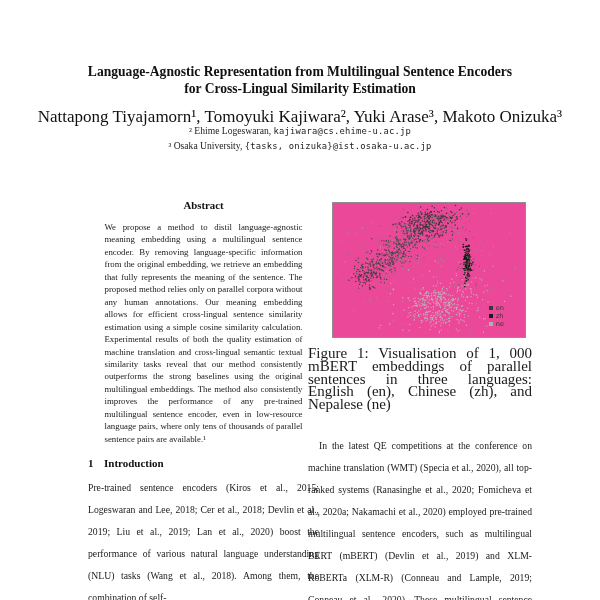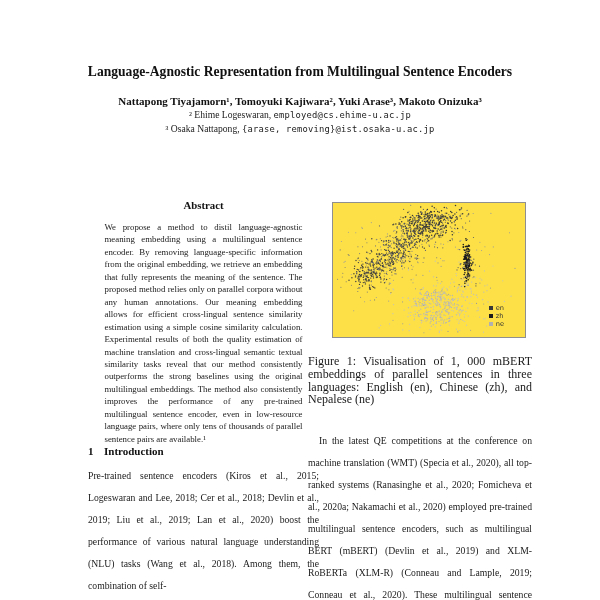--- a/index.html
+++ b/index.html
@@ -12,85 +12,86 @@
     color: #1a1a1a;
     font-family: "Liberation Serif", serif;
   }
   
   .header { position: absolute; left: 0; top: 64px; width: 600px; text-align: center; }
   .title-line {
     font-size: 13.6px; font-weight: bold; line-height: 16.5px; color: #111;
   }
   .authors {
     margin-top: 13px;
-    font-size: 11px; font-weight: bold; line-height: 14px; color: #111;
+    font-size: 17px; font-weight: normal; line-height: 14px; color: #111;
   }
   .affil-line { font-size: 9.6px; line-height: 14.6px; color: #1a1a1a; }
   .affil-email {
     font-family: "DejaVu Sans Mono", "Liberation Mono", monospace;
     font-size: 8.8px; letter-spacing: 0.2px;
   }
   
   .col-left  { position: absolute; left: 88px;  top: 199px; width: 231px; }
   .col-right { position: absolute; left: 308px; top: 202px; width: 224px; }
   .abstract-heading {
     text-align: center; font-size: 10.8px; font-weight: bold; color: #111;
   }
   .abstract-body {
-    margin: 10px auto 0 auto; width: 198px;
+    margin: 10px auto 12px auto; width: 198px;
     font-size: 8.8px; line-height: 12.45px;
     text-align: justify; text-justify: inter-word;
   }
   .section-heading {
     font-size: 11px; font-weight: bold; color: #111;
   }
   .section-heading .sec-num { display: inline-block; width: 16px; }
   .body-par {
     margin-top: 8px;
     font-size: 9.7px; line-height: 22px;
     text-align: justify; text-justify: inter-word;
   }
   .body-par.indent { text-indent: 11px; }
   
   .figure-box {
     position: relative;
     margin-left: 24px;
     width: 192px; height: 134px;
     border: 1px solid #8f8f8f;
-    background: #fde047;
+    background: #ec4899;
   }
   .figure-box svg { display: block; width: 100%; height: 100%; }
   .fig-legend {
     position: absolute; right: 21px; bottom: 9px;
     font-family: "DejaVu Sans", sans-serif; font-size: 6.6px; color: #333;
   }
   .legend-row { display: flex; align-items: center; line-height: 8px; }
   .legend-swatch { width: 4px; height: 4px; display: inline-block; margin-right: 3px; }
   .fig-caption {
-    margin-top: 17px;
-    font-size: 12px; line-height: 12.8px;
+    margin-top: 9px;
+    font-size: 15px; line-height: 12.8px;
     text-align: justify; text-justify: inter-word;
   }
   .fig-gap { height: 16px; }
 </style>
 </head>
 <body>
 
 <div class="page">
 
   <div class="header">
     <div class="title-line">Language-Agnostic Representation from Multilingual Sentence Encoders</div>
+    <div class="title-line">for Cross-Lingual Similarity Estimation</div>
     <div class="authors">Nattapong Tiyajamorn¹, Tomoyuki Kajiwara², Yuki Arase³, Makoto Onizuka³</div>
     <div class="affil-line">
       <span>² Ehime Logeswaran,</span>
-      <span class="affil-email">employed@cs.ehime-u.ac.jp</span>
+      <span class="affil-email">kajiwara@cs.ehime-u.ac.jp</span>
     </div>
     <div class="affil-line">
-      <span>³ Osaka Nattapong,</span>
-      <span class="affil-email">{arase, removing}@ist.osaka-u.ac.jp</span>
+      <span>³ Osaka University,</span>
+      <span class="affil-email">{tasks, onizuka}@ist.osaka-u.ac.jp</span>
     </div>
   </div>
 
   <div class="col-left">
     <div class="abstract-heading">Abstract</div>
     <div class="abstract-body">We propose a method to distil language-agnostic meaning embedding using a multilingual sentence encoder. By removing language-specific information from the original embedding, we retrieve an embedding that fully represents the meaning of the sentence. The proposed method relies only on parallel corpora without any human annotations. Our meaning embedding allows for efficient cross-lingual sentence similarity estimation using a simple cosine similarity calculation. Experimental results of both the quality estimation of machine translation and cross-lingual semantic textual similarity tasks reveal that our method consistently outperforms the strong baselines using the original multilingual embeddings. The method also consistently improves the performance of any pre-trained multilingual sentence encoder, even in low-resource language pairs, where only tens of thousands of parallel sentence pairs are available.¹</div>
     <div class="section-heading">
       <span class="sec-num">1</span><span>Introduction</span>
     </div>
     <div class="body-par">Pre-trained sentence encoders (Kiros et al., 2015; Logeswaran and Lee, 2018; Cer et al., 2018; Devlin et al., 2019; Liu et al., 2019; Lan et al., 2020) boost the performance of various natural language understanding (NLU) tasks (Wang et al., 2018). Among them, the combination of self-</div>

